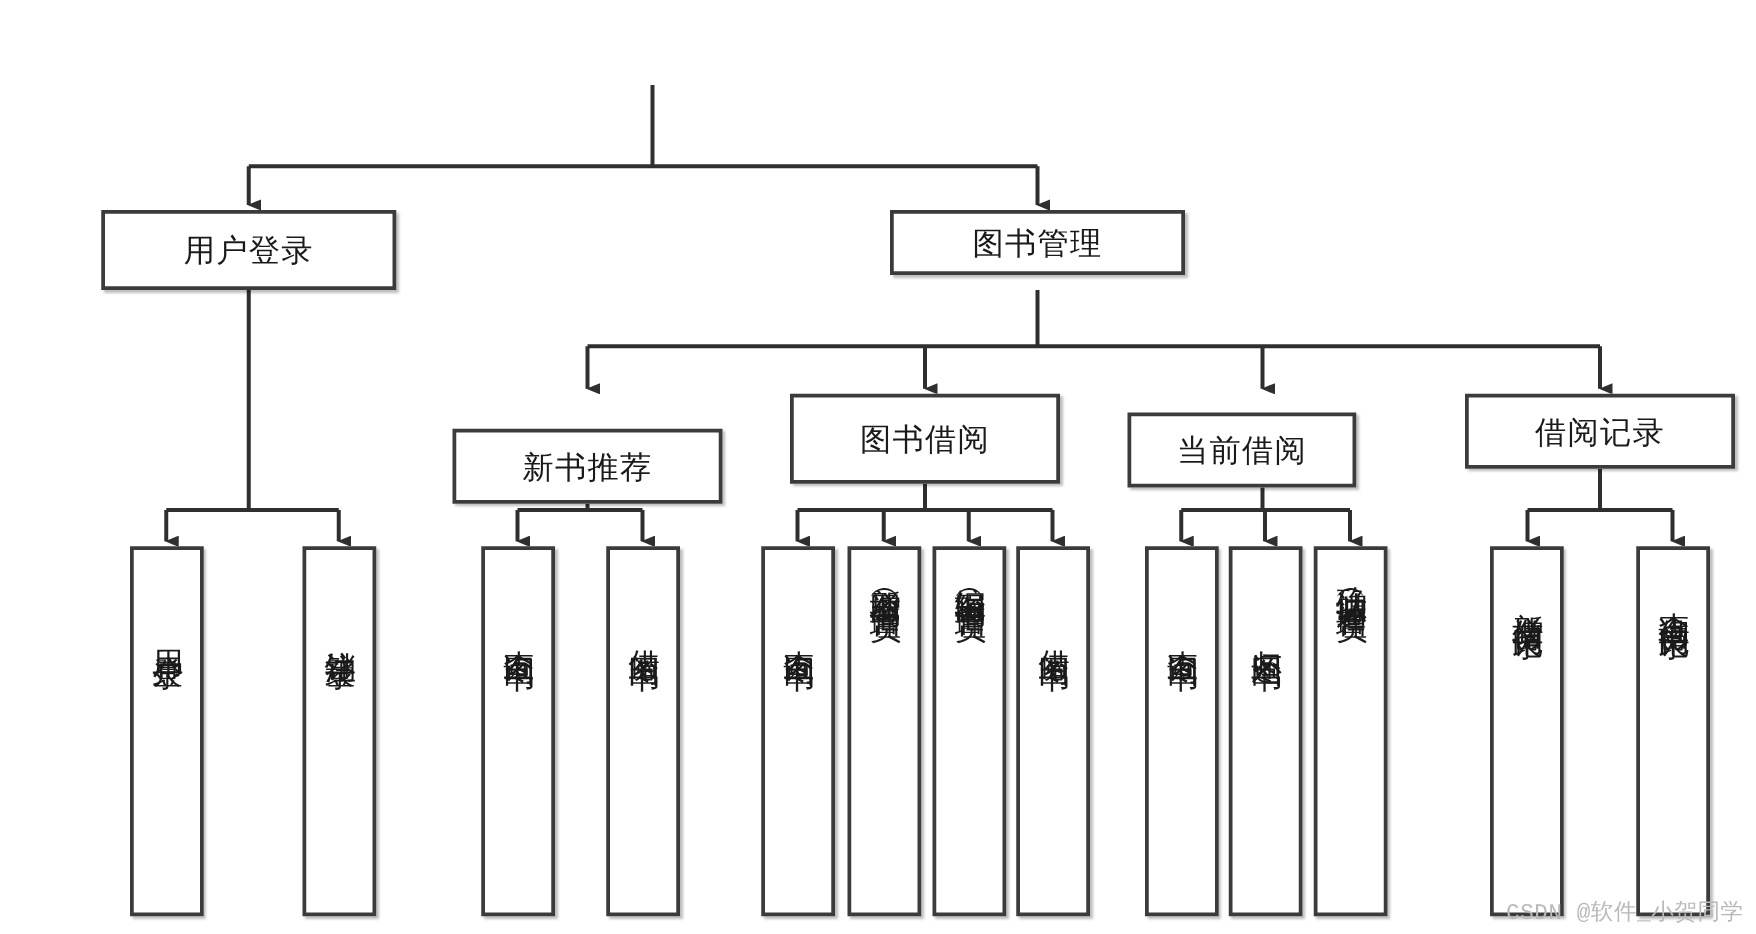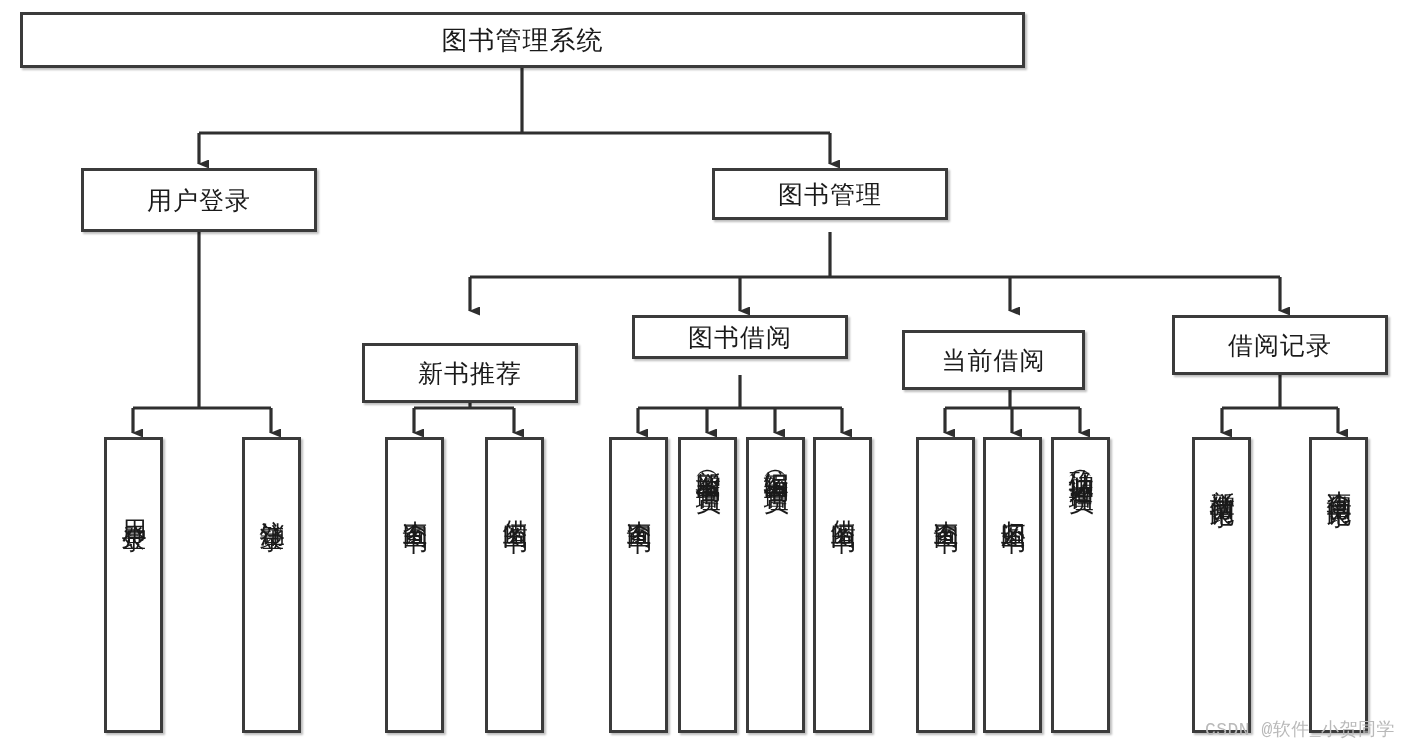--- a/index.html
+++ b/index.html
@@ -125,35 +125,32 @@
       <path d="M 1012,408 L 1012,433" marker-end="url(#arrowhead)"></path>
       <path d="M 1080,408 L 1080,433" marker-end="url(#arrowhead)"></path>
 
       <path d="M 1280,375 L 1280,408"></path>
       <path d="M 1222,408 L 1338,408"></path>
       <path d="M 1222,408 L 1222,433" marker-end="url(#arrowhead)"></path>
       <path d="M 1338,408 L 1338,433" marker-end="url(#arrowhead)"></path>
     </g>
   </svg>
 
-  <div class="node horiz root" style="left:20px; top:12px; width:1005px; height:56px;">
-    <span class="node-label">图书管理系统</span>
-  </div>
 
   <div class="node horiz" style="left:81px; top:168px; width:236px; height:64px;">
     <span class="node-label">用户登录</span>
   </div>
   <div class="node horiz" style="left:712px; top:168px; width:236px; height:52px;">
     <span class="node-label">图书管理</span>
   </div>
 
   <div class="node horiz" style="left:362px; top:315px; width:216px; height:60px;margin-top:28px;">
     <span class="node-label">新书推荐</span>
   </div>
-  <div class="node horiz" style="left:632px; top:315px; width:216px; height:44px;">
+  <div class="node horiz" style="left:632px; top:315px; width:216px; height:72px;">
     <span class="node-label">图书借阅</span>
   </div>
   <div class="node horiz" style="left:902px; top:315px; width:183px; height:60px;margin-top:15px;">
     <span class="node-label">当前借阅</span>
   </div>
   <div class="node horiz" style="left:1172px; top:315px; width:216px; height:60px;">
     <span class="node-label">借阅记录</span>
   </div>
 
   <div class="node vert" style="left:104px; top:437px; width:59px; height:296px; padding-top:60px;">

